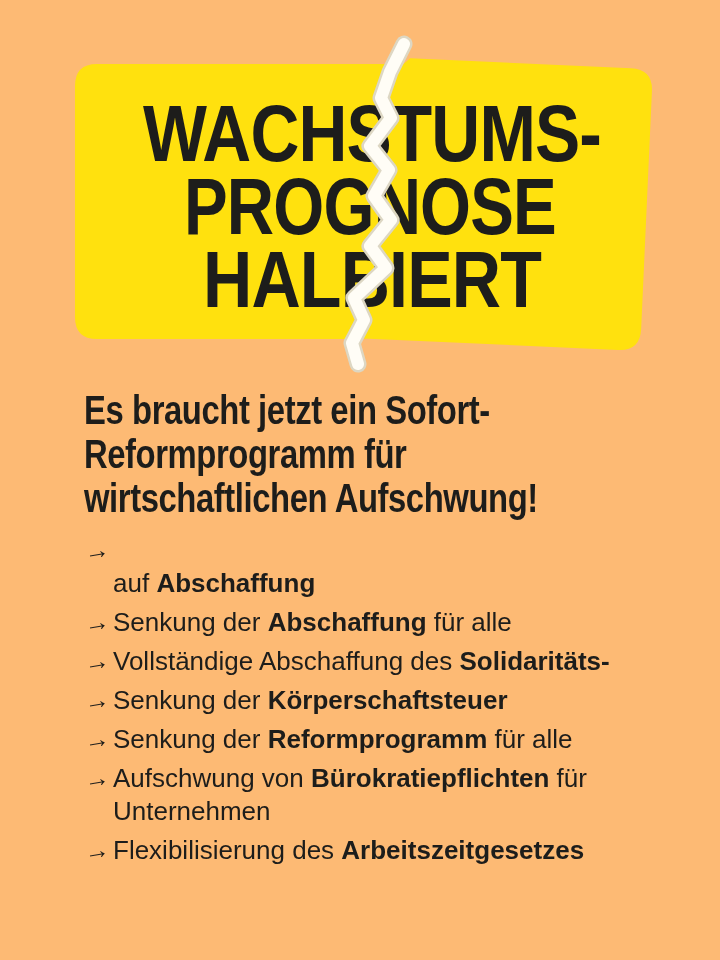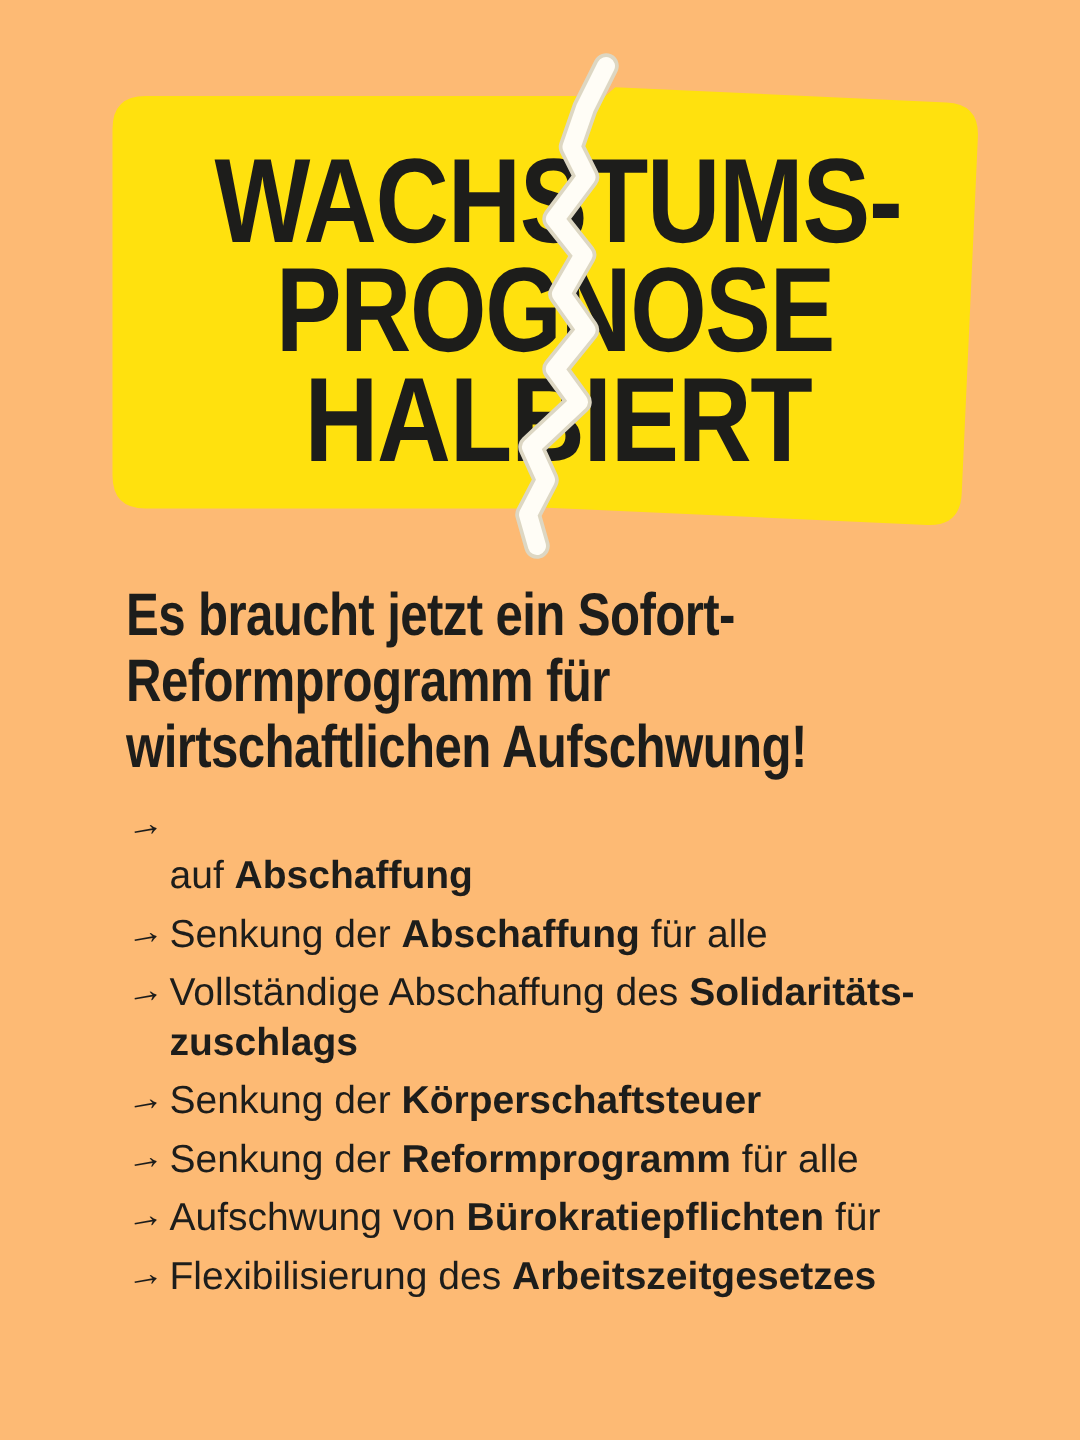--- a/index.html
+++ b/index.html
@@ -110,33 +110,33 @@
       <div class="item">
         <span class="arrow">→</span>
         <div class="item-text"><br><span>auf </span><span class="b">Abschaffung</span></div>
       </div>
       <div class="item">
         <span class="arrow">→</span>
         <div class="item-text"><span>Senkung der </span><span class="b">Abschaffung</span><span> für alle</span></div>
       </div>
       <div class="item">
         <span class="arrow">→</span>
-        <div class="item-text"><span>Vollständige Abschaffung des </span><span class="b">Solidaritäts-</span><br><span class="b">zuschlags</span></div>
+        <div class="item-text"><span>Vollständige Abschaffung des </span><span class="b">Solidaritäts-</span><br></div>
       </div>
       <div class="item">
         <span class="arrow">→</span>
         <div class="item-text"><span>Senkung der </span><span class="b">Körperschaftsteuer</span></div>
       </div>
       <div class="item">
         <span class="arrow">→</span>
         <div class="item-text"><span>Senkung der </span><span class="b">Reformprogramm</span><span> für alle</span></div>
       </div>
       <div class="item">
         <span class="arrow">→</span>
-        <div class="item-text"><span>Aufschwung von </span><span class="b">Bürokratiepflichten</span><span> für</span><br></div>
+        <div class="item-text"><span>Aufschwung von </span><span class="b">Bürokratiepflichten</span><span> für</span><br><span>Unternehmen</span></div>
       </div>
       <div class="item">
         <span class="arrow">→</span>
         <div class="item-text"><span>Flexibilisierung des </span><span class="b">Arbeitszeitgesetzes</span></div>
       </div>
     </div>
 
 </div>
 
 </body></html>

